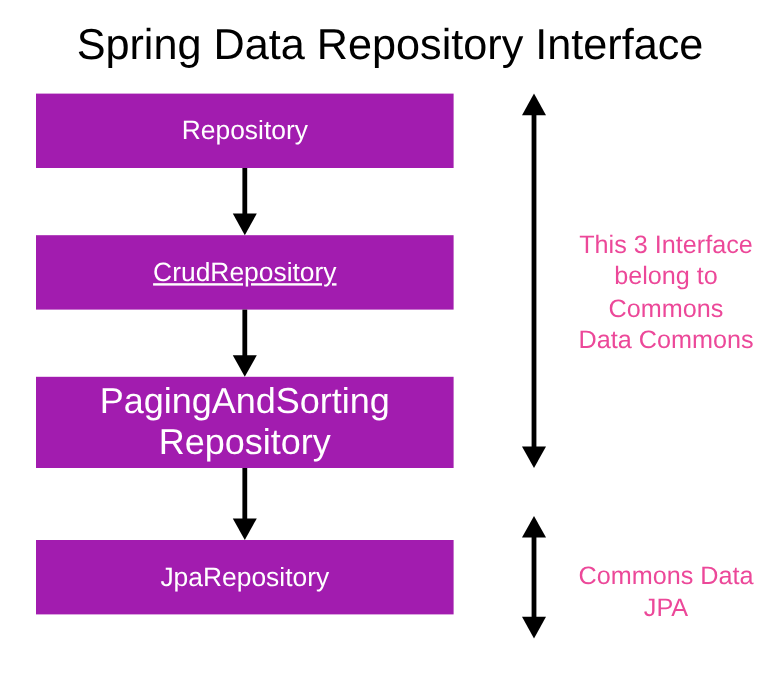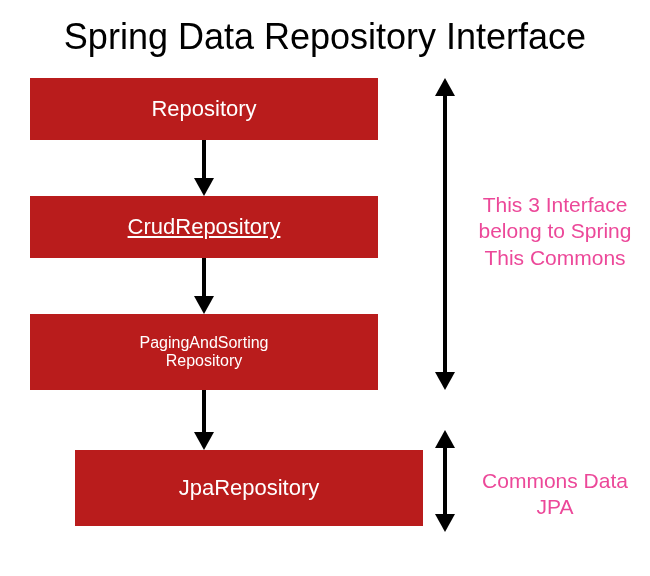--- a/index.html
+++ b/index.html
@@ -19,33 +19,33 @@
     top: 16px;
     text-align: center;
     font-size: 36px;
     font-weight: 400;
     color: #000;
   }
   .box {
     position: absolute;
     left: 30px;
     width: 348px;
-    background: #b91c1c;
+    background: #a21caf;
     color: #fff;
     display: flex;
     align-items: center;
     justify-content: center;
     text-align: center;
     font-size: 22px;
     line-height: 1.15;
     padding: 0 8px;
     box-sizing: border-box;
   }
   .box2line {
-    font-size: 16px;
+    font-size: 30px;
   }
   .annot {
     position: absolute;
     color: #ec4899;
     font-size: 21px;
     line-height: 1.25;
     text-align: center;
   }
   svg {
     position: absolute;
@@ -65,21 +65,21 @@
   <span>CrudRepository</span>
 </div>
 
 <div class="box box2line" style="top:314px;height:76px;">
   <div>
     <span>PagingAndSorting</span><br>
     <span>Repository</span>
   </div>
 </div>
 
-<div class="box" style="top:450px;height:76px;margin-left:45px;">
+<div class="box" style="top:450px;height:62px;">
   <span>JpaRepository</span>
 </div>
 
 <svg style="left:190px;top:140px;width:28px;height:56px;">
   <line x1="14" y1="0" x2="14" y2="40" stroke="#000" stroke-width="4"></line>
   <polygon points="14,56 4,38 24,38" fill="#000"></polygon>
 </svg>
 
 <svg style="left:190px;top:258px;width:28px;height:56px;">
   <line x1="14" y1="0" x2="14" y2="40" stroke="#000" stroke-width="4"></line>
@@ -98,19 +98,19 @@
 </svg>
 
 <svg style="left:430px;top:430px;width:30px;height:102px;">
   <line x1="15" y1="14" x2="15" y2="88" stroke="#000" stroke-width="4"></line>
   <polygon points="15,0 5,18 25,18" fill="#000"></polygon>
   <polygon points="15,102 5,84 25,84" fill="#000"></polygon>
 </svg>
 
 <div class="annot" style="left:470px;top:192px;width:170px;">
   <span>This 3 Interface</span><br>
-  <span>belong to Spring</span><br>
-  <span>This Commons</span>
+  <span>belong to Commons</span><br>
+  <span>Data Commons</span>
 </div>
 
 <div class="annot" style="left:470px;top:468px;width:170px;">
   <span>Commons Data JPA</span>
 </div>
 
 </body></html>

